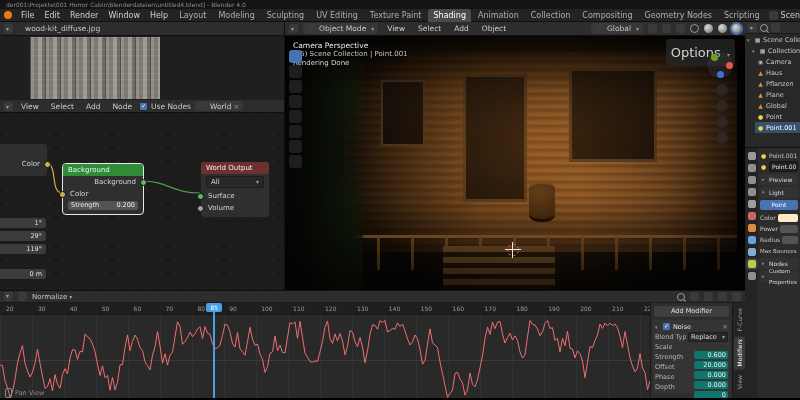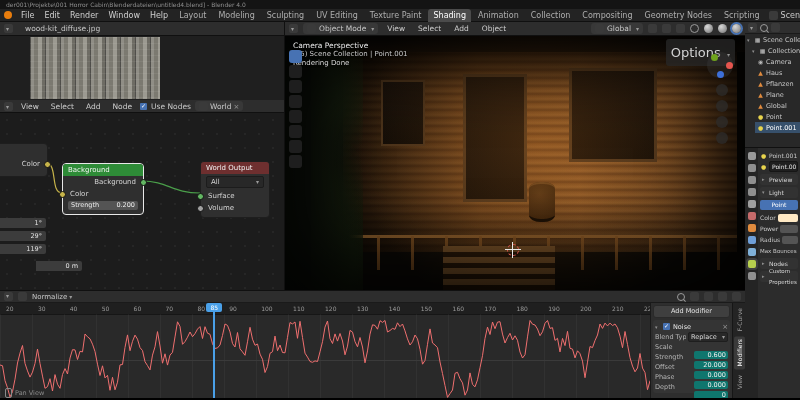--- a/index.html
+++ b/index.html
@@ -267,21 +267,21 @@
       <div class="nrow">
         <span class="sock l sgr"></span>
         <span>Volume</span>
       </div>
       <div style="height:3px;"></div>
     </div>
 
     <div class="pfield" style="top:105px;">1°</div>
     <div class="pfield" style="top:118px;">29°</div>
     <div class="pfield" style="top:131px;">119°</div>
-    <div class="pfield" style="top:148px;margin-left:36px;">0 m</div>
+    <div class="pfield" style="top:156px;">0 m</div>
   </div>
 
   <div id="viewport" class="abs">
     <div id="wall" class="vp-layer" style="position:absolute;"></div>
     <div id="wallshade" class="vp-layer" style="position:absolute;"></div>
     <div id="roof" style="position:absolute;"></div>
     <div class="opening" style="left:178px;top:38px;width:58px;height:122px;"></div>
     <div class="opening" style="left:284px;top:32px;width:82px;height:88px;"></div>
     <div class="opening" style="left:96px;top:44px;width:40px;height:62px;border-width:2px;"></div>
     <div id="railing"></div>

